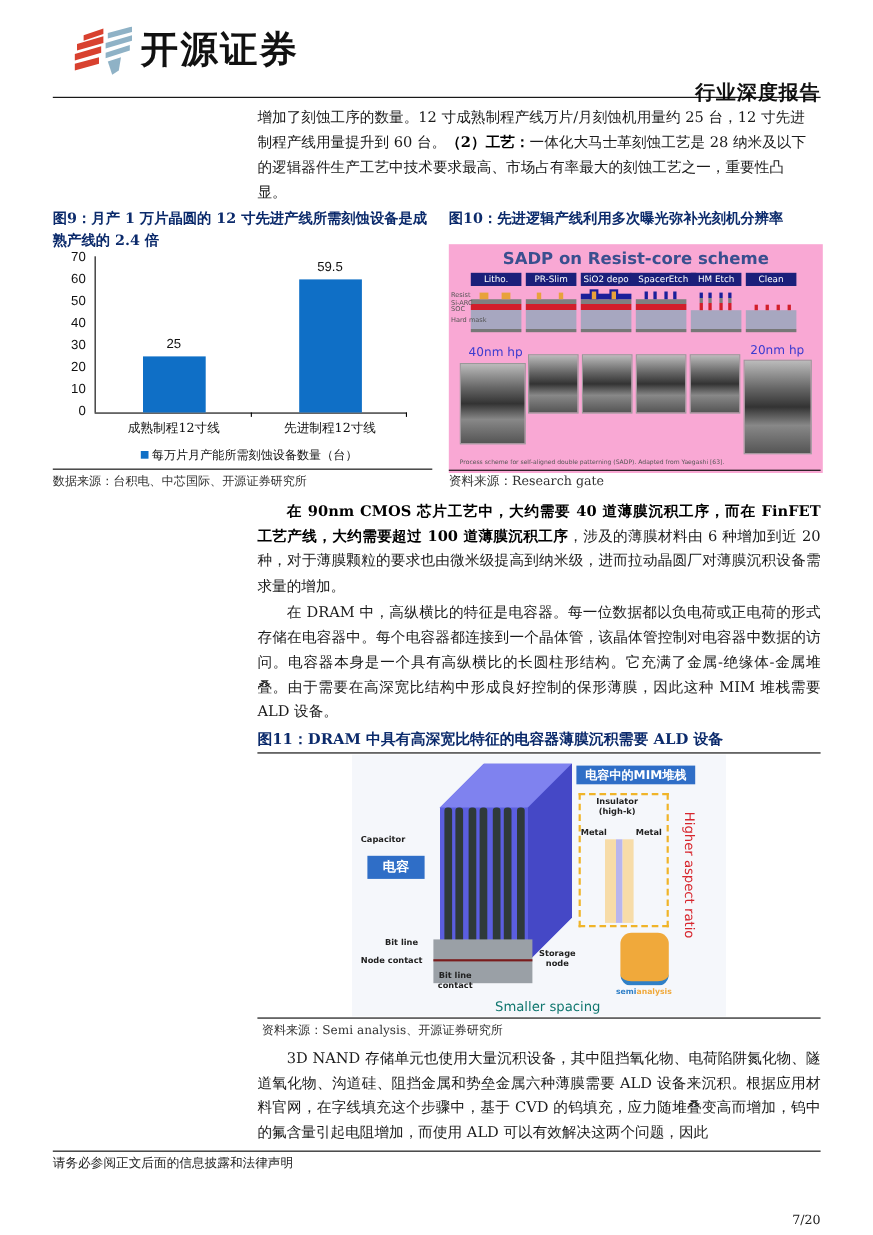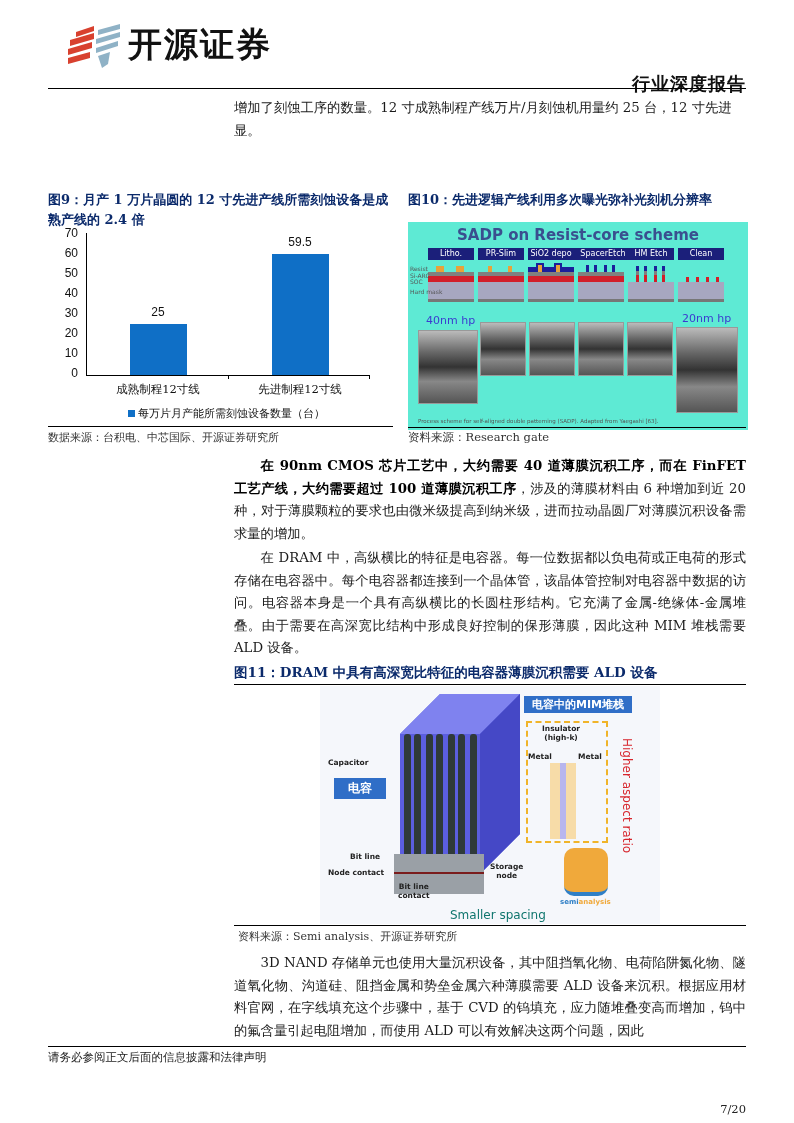--- a/index.html
+++ b/index.html
@@ -17,21 +17,21 @@
   .src{font-size:11px;color:#333;}
   
   .chart{left:48px;top:226px;width:350px;height:200px;}
   .ytick{position:absolute;left:0;width:30px;text-align:right;font-family:"Liberation Sans",sans-serif;font-size:12px;}
   .bar{position:absolute;background:#0f6fc6;}
   .bar-label{position:absolute;font-family:"Liberation Sans",sans-serif;font-size:12px;text-align:center;width:80px;}
   .xlabel{position:absolute;font-size:11.5px;text-align:center;width:140px;}
   .legend{position:absolute;font-size:11px;}
   .legend-swatch{display:inline-block;width:7px;height:7px;background:#0f6fc6;margin-right:3px;}
   
-  .sadp{left:408px;top:222px;width:340px;height:208px;background:#5eead4;}
+  .sadp{left:408px;top:222px;width:340px;height:208px;background:#f9a8d4;}
   .sadp-title{position:absolute;left:0;width:340px;top:4px;text-align:center;font-family:"DejaVu Sans",sans-serif;font-weight:bold;font-size:15px;color:#3a4f8f;}
   .step{position:absolute;top:26px;height:12px;background:#1b1f7a;color:#fff;font-family:"DejaVu Sans",sans-serif;font-size:8px;text-align:center;line-height:12px;}
   .layer-lbl{position:absolute;font-family:"DejaVu Sans",sans-serif;font-size:6px;color:#555;left:2px;}
   .sem{position:absolute;background:linear-gradient(#bbb,#666 30%,#333 50%,#888 70%,#555);border:1px solid #999;}
   .hp{position:absolute;font-family:"DejaVu Sans",sans-serif;font-size:11px;color:#3b3bd0;}
   .caption-small{position:absolute;font-family:"DejaVu Sans",sans-serif;font-size:5.5px;color:#555;}
   
   .dram{left:320px;top:686px;width:340px;height:238px;background:#f5f7fb;}
   .blue-tag{position:absolute;background:#2f6ec7;color:#fff;font-family:"DejaVu Sans",sans-serif;font-weight:bold;}
   .dlabel{position:absolute;font-family:"DejaVu Sans",sans-serif;font-size:7.5px;font-weight:bold;color:#222;}
@@ -54,20 +54,22 @@
       <polygon points="34,32 46,28 44,40 38,44"></polygon>
     </g>
   </svg>
 </div>
 <div class="abs logo-text">开源证券</div>
 <div class="abs report-type">行业深度报告</div>
 <div class="abs hr" style="left:48px;top:88px;width:698px;"></div>
 
 <div class="abs para" style="left:234px;top:97px;width:512px;">
   <div>增加了刻蚀工序的数量。12 寸成熟制程产线万片/月刻蚀机用量约 25 台，12 寸先进</div>
+  <div><span>制程产线用量提升到 60 台。</span><b>（2）工艺：</b><span>一体化大马士革刻蚀工艺是 28 纳米及以下</span></div>
+  <div>的逻辑器件生产工艺中技术要求最高、市场占有率最大的刻蚀工艺之一，重要性凸</div>
   <div>显。</div>
 </div>
 
 <div class="abs fig-title" style="left:48px;top:190px;width:345px;">图9：月产 1 万片晶圆的 12 寸先进产线所需刻蚀设备是成熟产线的 2.4 倍</div>
 <div class="abs chart">
 
   <div class="ytick" style="top:0px;">70</div>
   <div class="ytick" style="top:20px;">60</div>
   <div class="ytick" style="top:40px;">50</div>
   <div class="ytick" style="top:60px;">40</div>

